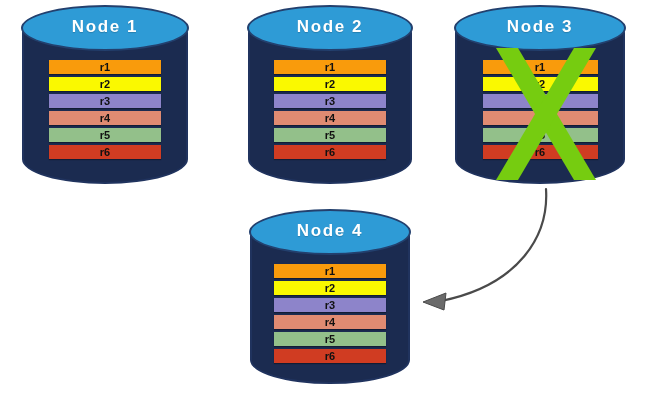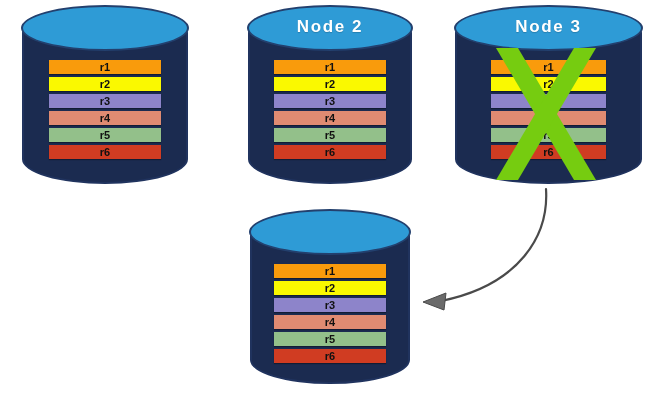--- a/index.html
+++ b/index.html
@@ -52,20 +52,21 @@
   .arrow{position:absolute;left:0;top:0;width:646px;height:402px;pointer-events:none;}
 </style>
 </head>
 <body>
 
 <div id="stage">
 
   <div class="node" style="left:22px;top:8px;width:166px;height:176px;">
     <div class="cyl-body"></div>
     <div class="cyl-top"></div>
+    <div class="cyl-title">Node 1</div>
     <div class="rows">
       <div class="row" style="width:112px;background:#F99B0C;">
         <span class="row-label">r1</span>
         </div>
       <div class="row" style="width:112px;background:#FAF900;">
         <span class="row-label">r2</span>
         </div>
       <div class="row" style="width:112px;background:#8D84CA;">
         <span class="row-label">r3</span>
         </div>
@@ -100,21 +101,21 @@
         </div>
       <div class="row" style="width:112px;background:#93C08A;">
         <span class="row-label">r5</span>
         </div>
       <div class="row" style="width:112px;background:#D03C22;">
         <span class="row-label">r6</span>
         </div>
     </div>
   </div>
 
-  <div class="node" style="left:455px;top:8px;width:170px;height:176px;padding-left:17px;">
+  <div class="node" style="left:455px;top:8px;width:170px;height:176px;">
     <div class="cyl-body"></div>
     <div class="cyl-top"></div>
     <div class="cyl-title">Node 3</div>
     <div class="rows">
       <div class="row" style="width:115px;background:#F99B0C;">
         <span class="row-label">r1</span>
         </div>
       <div class="row" style="width:115px;background:#FAF900;">
         <span class="row-label">r2</span>
         </div>
@@ -136,20 +137,21 @@
   <svg class="xmark" style="left:488px;top:42px;" width="116" height="148" viewBox="0 0 116 148">
     <g fill="#76CC10">
       <polygon points="8,6 30,6 108,138 86,138"></polygon>
       <polygon points="86,6 108,6 30,138 8,138"></polygon>
     </g>
   </svg>
 
   <div class="node" style="left:250px;top:212px;width:160px;height:172px;">
     <div class="cyl-body"></div>
     <div class="cyl-top"></div>
+    <div class="cyl-title">Node 4</div>
     <div class="rows">
       <div class="row" style="width:112px;background:#F99B0C;">
         <span class="row-label">r1</span>
         </div>
       <div class="row" style="width:112px;background:#FAF900;">
         <span class="row-label">r2</span>
         </div>
       <div class="row" style="width:112px;background:#8D84CA;">
         <span class="row-label">r3</span>
         </div>

